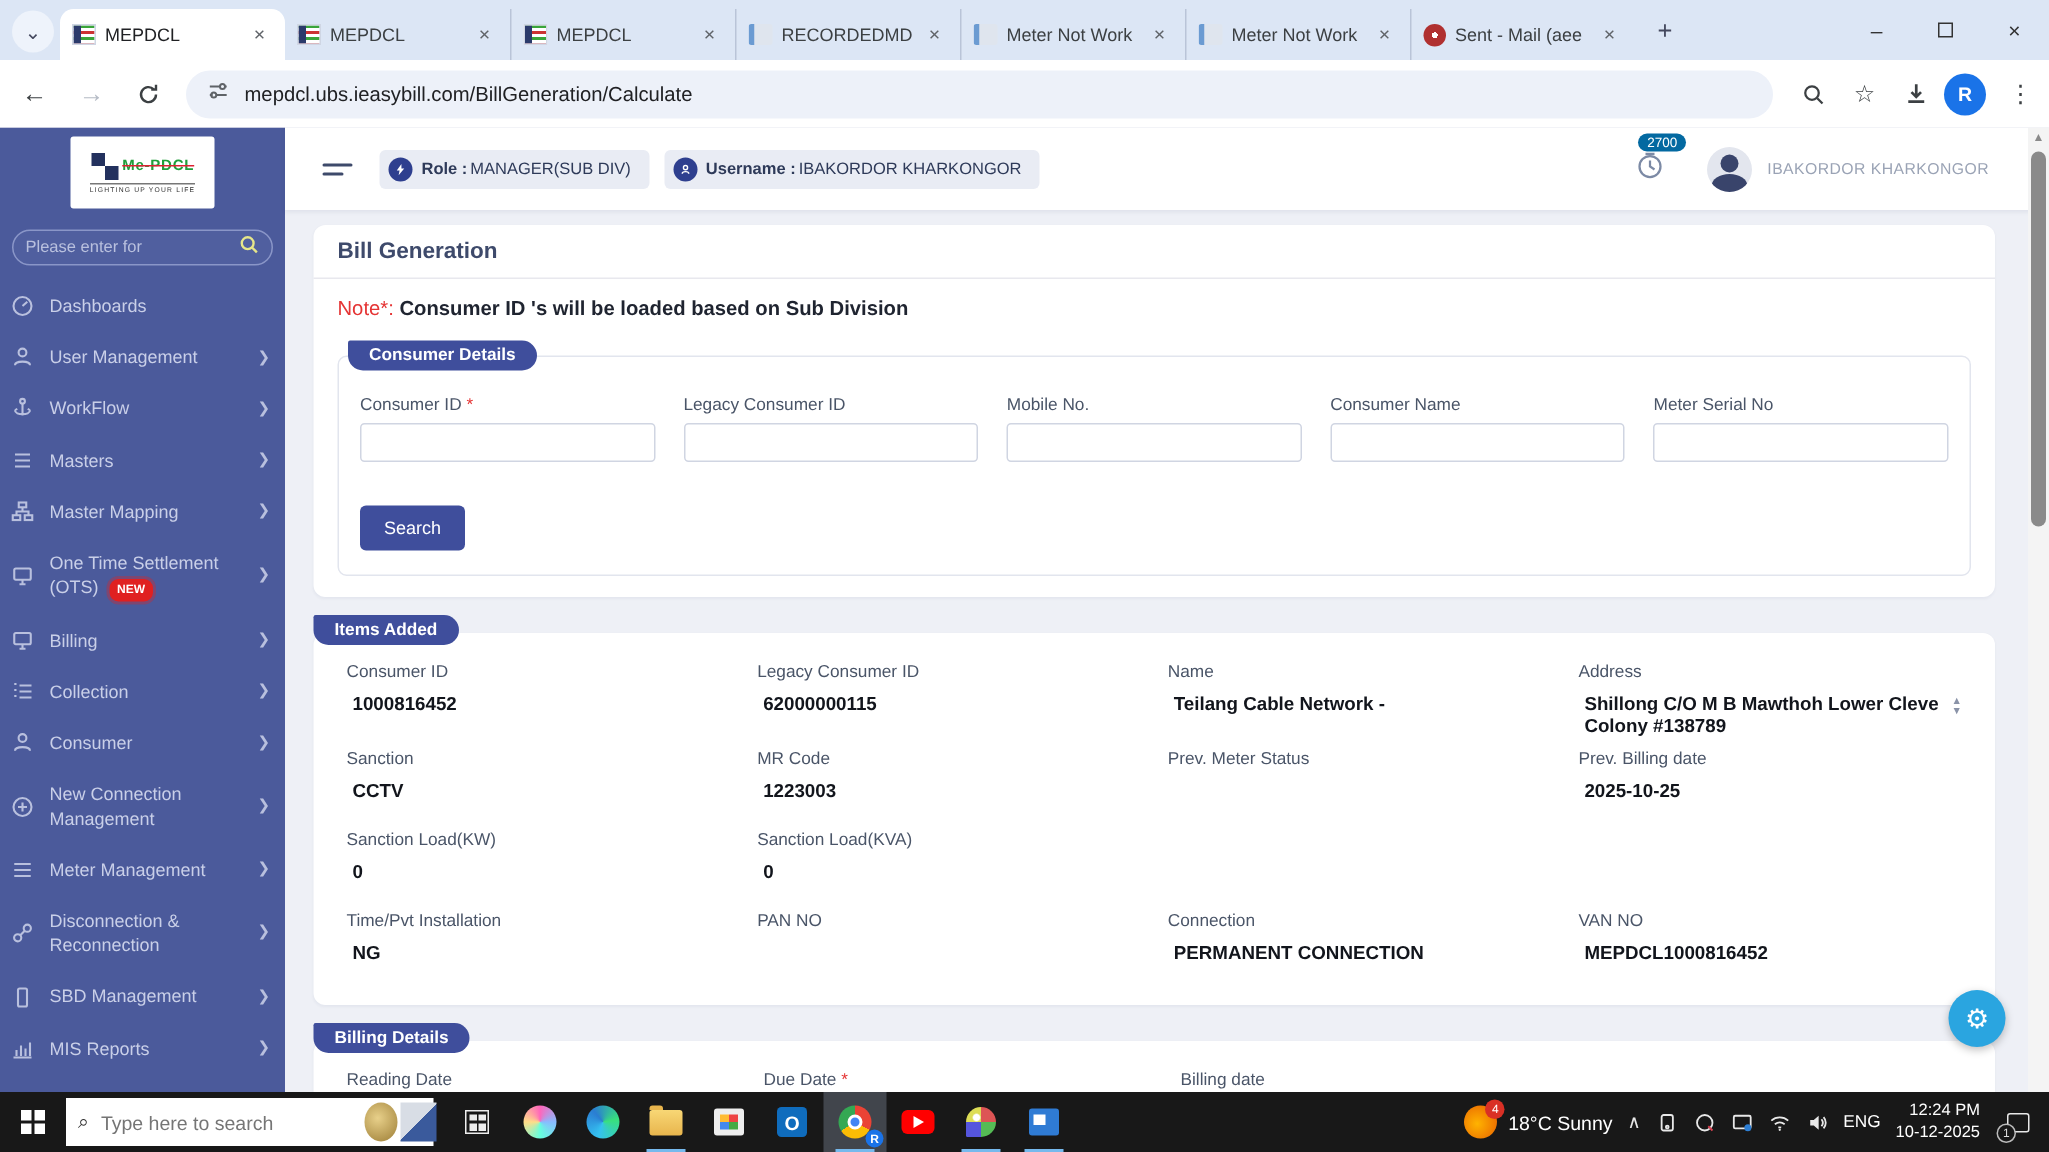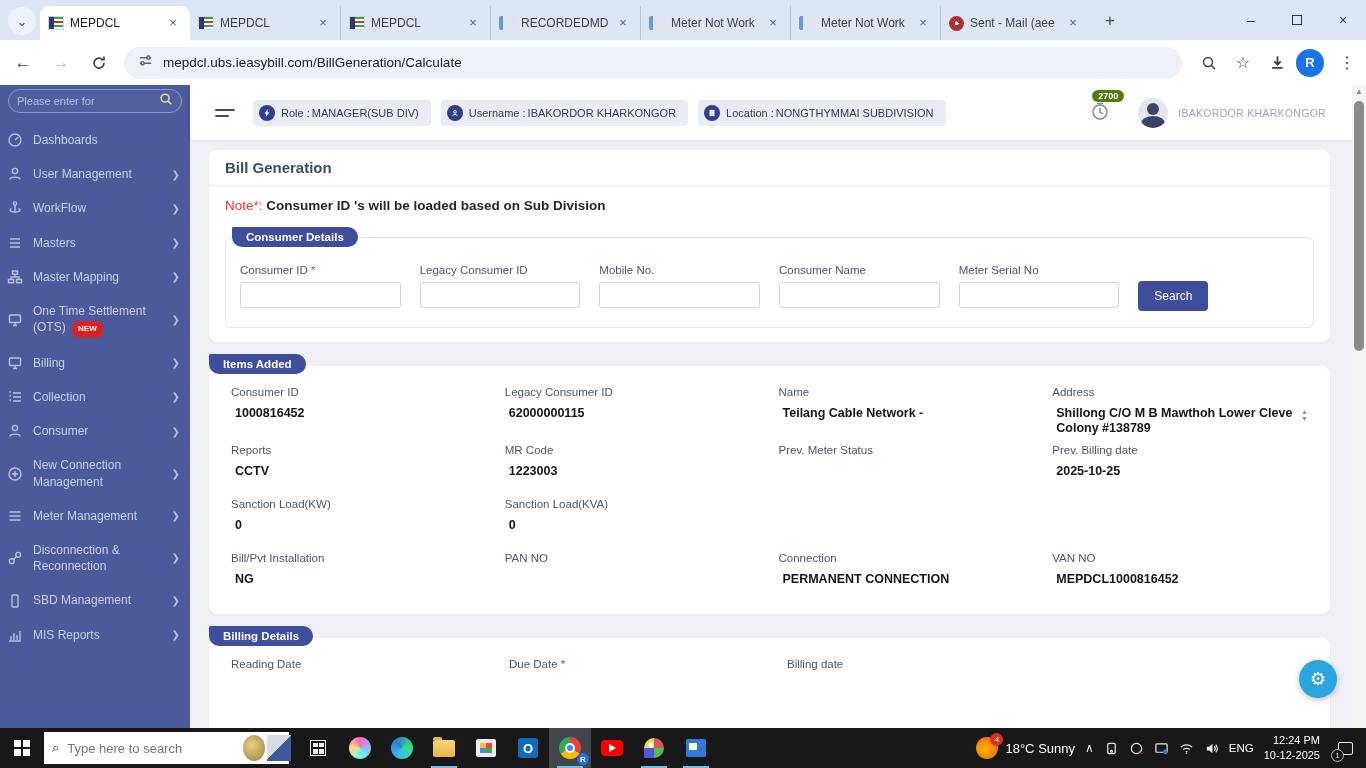--- a/index.html
+++ b/index.html
@@ -52,41 +52,41 @@
   .newbadge { display:inline-block; background:#e02020; color:#fff; font-size:8px; font-weight:bold; padding:2px 5px; border-radius:6px; margin-left:4px; box-shadow:0 0 0 2px #e0202055; }
 
   
   #header { position:absolute; left:190px; top:0; width:1176px; height:55px; background:#fff; display:flex; align-items:center; box-shadow:0 1px 3px rgba(40,50,90,.08); }
   #hamburger { width:20px; margin:0 18px 0 25px; }
   #hamburger div { height:2px; background:#3e4a6b; margin:4px 0; border-radius:1px; }
   #hamburger div:nth-child(2){ width:14px; }
   .hpill { background:#e9ecf4; border-radius:4px; height:26px; display:flex; align-items:center; padding:0 12px 0 6px; margin-right:10px; font-size:11px; color:#2e3a59; }
   .hpill .picon { width:16px; height:16px; border-radius:50%; background:#2e3f8f; color:#fff; display:flex; align-items:center; justify-content:center; margin-right:6px; flex:0 0 16px; }
   .hpill .picon svg { width:10px; height:10px; stroke:#fff; fill:none; stroke-width:1.5; }
-  .hpill b { font-weight:normal; margin-right:2px; }
+  .hpill b { font-weight:bold; margin-right:2px; }
   #hdr-right { margin-left:auto; display:flex; align-items:center; padding-right:40px; }
   #timer { position:relative; margin-right:28px; }
-  #timer .badge2700 { position:absolute; top:-11px; left:2px; background:#4d7c0f; color:#fff; font-size:9px; font-weight:bold; border-radius:8px; padding:1px 6px; }
+  #timer .badge2700 { position:absolute; top:-11px; left:2px; background:#0369a1; color:#fff; font-size:9px; font-weight:normal; border-radius:8px; padding:1px 6px; }
   #timer svg { width:20px; height:20px; stroke:#7c8aa5; fill:none; stroke-width:1.5; }
   #hdr-avatar { width:30px; height:30px; border-radius:50%; background:#e3e6ee; position:relative; overflow:hidden; margin-right:10px; }
   #hdr-avatar::before { content:""; position:absolute; left:9px; top:5px; width:12px; height:12px; border-radius:50%; background:#39446b; }
   #hdr-avatar::after { content:""; position:absolute; left:3px; top:18px; width:24px; height:16px; border-radius:50%; background:#39446b; }
   #hdr-name { font-size:10.5px; color:#9aa3b5; letter-spacing:.3px; }
 
   
   #main { position:absolute; left:190px; top:55px; width:1176px; height:588px; padding:10px 36px 0 19px; overflow:hidden; }
   .card { background:#fff; border-radius:8px; box-shadow:0 1px 2px rgba(40,50,90,.05); }
   #cardA { padding-bottom:14px; }
   #pagetitle { font-size:15px; font-weight:bold; color:#3e4a6b; padding:9px 16px; border-bottom:1px solid #e8e8ee; }
   #noteline { padding:12px 16px 10px 16px; font-size:13.5px; }
   #noteline .nlabel { color:#e53535; }
   #noteline .ntext { color:#1f2430; font-weight:bold; }
   .fieldset { position:relative; border:1px solid #e2e5ee; border-radius:6px; margin:14px 16px 0 16px; padding:26px 14px 16px 14px; }
   .section-badge { position:absolute; top:-11px; left:6px; background:#3f4e9c; color:#fff; font-size:11.5px; font-weight:bold; padding:4px 14px; border-radius:2px 14px 14px 14px; }
-  .fgrid { display:grid; grid-template-columns:repeat(6,1fr); column-gap:19px; row-gap:12px; }
+  .fgrid { display:grid; grid-template-columns:repeat(5,1fr); column-gap:19px; row-gap:12px; }
   .fld label { display:block; font-size:11.5px; color:#4a5568; margin-bottom:6px; }
   .req { color:#e53535; }
   .fld input { width:100%; height:26px; border:1px solid #d0d5e2; border-radius:3px; background:#fff; font-family:inherit; font-size:12px; padding:0 6px; }
   .btn-search { background:#3f4e9c; color:#fff; border:none; border-radius:4px; font-size:12px; font-family:inherit; padding:8px 16px; margin-top:17px; cursor:pointer; }
 
   #cardB { position:relative; margin-top:24px; padding:20px 22px 16px 22px; }
   .ogrid { display:grid; grid-template-columns:repeat(4,1fr); column-gap:18px; row-gap:8px; }
   .ofld { min-height:46px; }
   .ofld .olabel { font-size:11.5px; color:#4a5568; margin-bottom:8px; }
   .ofld .oval { font-size:12.5px; font-weight:bold; color:#12151c; padding-left:4px; }
@@ -233,20 +233,27 @@
         <path d="M8 2v8M5 7l3 3 3-3M3 13h10" stroke="#3c4043" fill="none" stroke-width="1.7"></path>
       </svg>
   </div>
   <div id="avatarR">R</div>
   <div class="tbicon">⋮</div>
 </div>
 
 <div id="app">
 
   <div id="sidebar">
+    <div id="logo">
+      <div class="lrow">
+        <div class="lsq"></div>
+        <div class="ltxt">Me-PDCL</div>
+      </div>
+      <div class="lsub">LIGHTING UP YOUR LIFE</div>
+    </div>
     <div id="sb-search">
       <input placeholder="Please enter for" style="">
       <span>
         <svg width="14" height="14" viewBox="0 0 16 16">
             <circle cx="7" cy="7" r="4.5" stroke="#e6e68a" fill="none" stroke-width="1.8"></circle>
             <path d="M10.5 10.5 L14 14" stroke="#e6e68a" stroke-width="1.8"></path>
           </svg>
       </span>
     </div>
 
@@ -377,30 +384,20 @@
     </div>
     <div class="hpill">
       <span class="picon">
           <svg viewBox="0 0 16 16">
             <circle cx="8" cy="6" r="2.2"></circle>
             <path d="M4.5 12.5c0-3 7-3 7 0"></path>
           </svg>
         </span>
       <b>Username :</b>
         <span>IBAKORDOR KHARKONGOR</span>
-    </div>
-    <div class="hpill">
-      <span class="picon">
-          <svg viewBox="0 0 16 16">
-            <rect x="4" y="3" width="8" height="10" fill="#fff" stroke="none"></rect>
-            <path d="M6 5h1M9 5h1M6 8h1M9 8h1M6 11h1M9 11h1" stroke="#2e3f8f" stroke-width="1.2"></path>
-          </svg>
-        </span>
-      <b>Location :</b>
-        <span>NONGTHYMMAI SUBDIVISION</span>
     </div>
     <div id="hdr-right">
       <div id="timer">
         <span class="badge2700">2700</span>
         <svg viewBox="0 0 20 20">
             <circle cx="10" cy="11" r="7"></circle>
             <path d="M10 7v4l3 2M7 2.5h6"></path>
           </svg>
       </div>
       <div id="hdr-avatar"></div>
@@ -465,21 +462,21 @@
           <div class="olabel">Address</div>
           <div class="addr-wrap">
             <div class="oval addr-val">Shillong C/O M B Mawthoh Lower Cleve Colony #138789</div>
             <div class="spinner">
                 <span>▲</span>
                 <span>▼</span>
               </div>
           </div>
         </div>
         <div class="ofld">
-          <div class="olabel">Reports</div>
+          <div class="olabel">Sanction</div>
           <div class="oval">CCTV</div>
         </div>
         <div class="ofld">
           <div class="olabel">MR Code</div>
           <div class="oval">1223003</div>
         </div>
         <div class="ofld">
           <div class="olabel">Prev. Meter Status</div>
           <div class="oval"></div>
         </div>
@@ -491,21 +488,21 @@
           <div class="olabel">Sanction Load(KW)</div>
           <div class="oval">0</div>
         </div>
         <div class="ofld">
           <div class="olabel">Sanction Load(KVA)</div>
           <div class="oval">0</div>
         </div>
         <div class="ofld"></div>
         <div class="ofld"></div>
         <div class="ofld">
-          <div class="olabel">Bill/Pvt Installation</div>
+          <div class="olabel">Time/Pvt Installation</div>
           <div class="oval">NG</div>
         </div>
         <div class="ofld">
           <div class="olabel">PAN NO</div>
           <div class="oval"></div>
         </div>
         <div class="ofld">
           <div class="olabel">Connection</div>
           <div class="oval">PERMANENT CONNECTION</div>
         </div>

